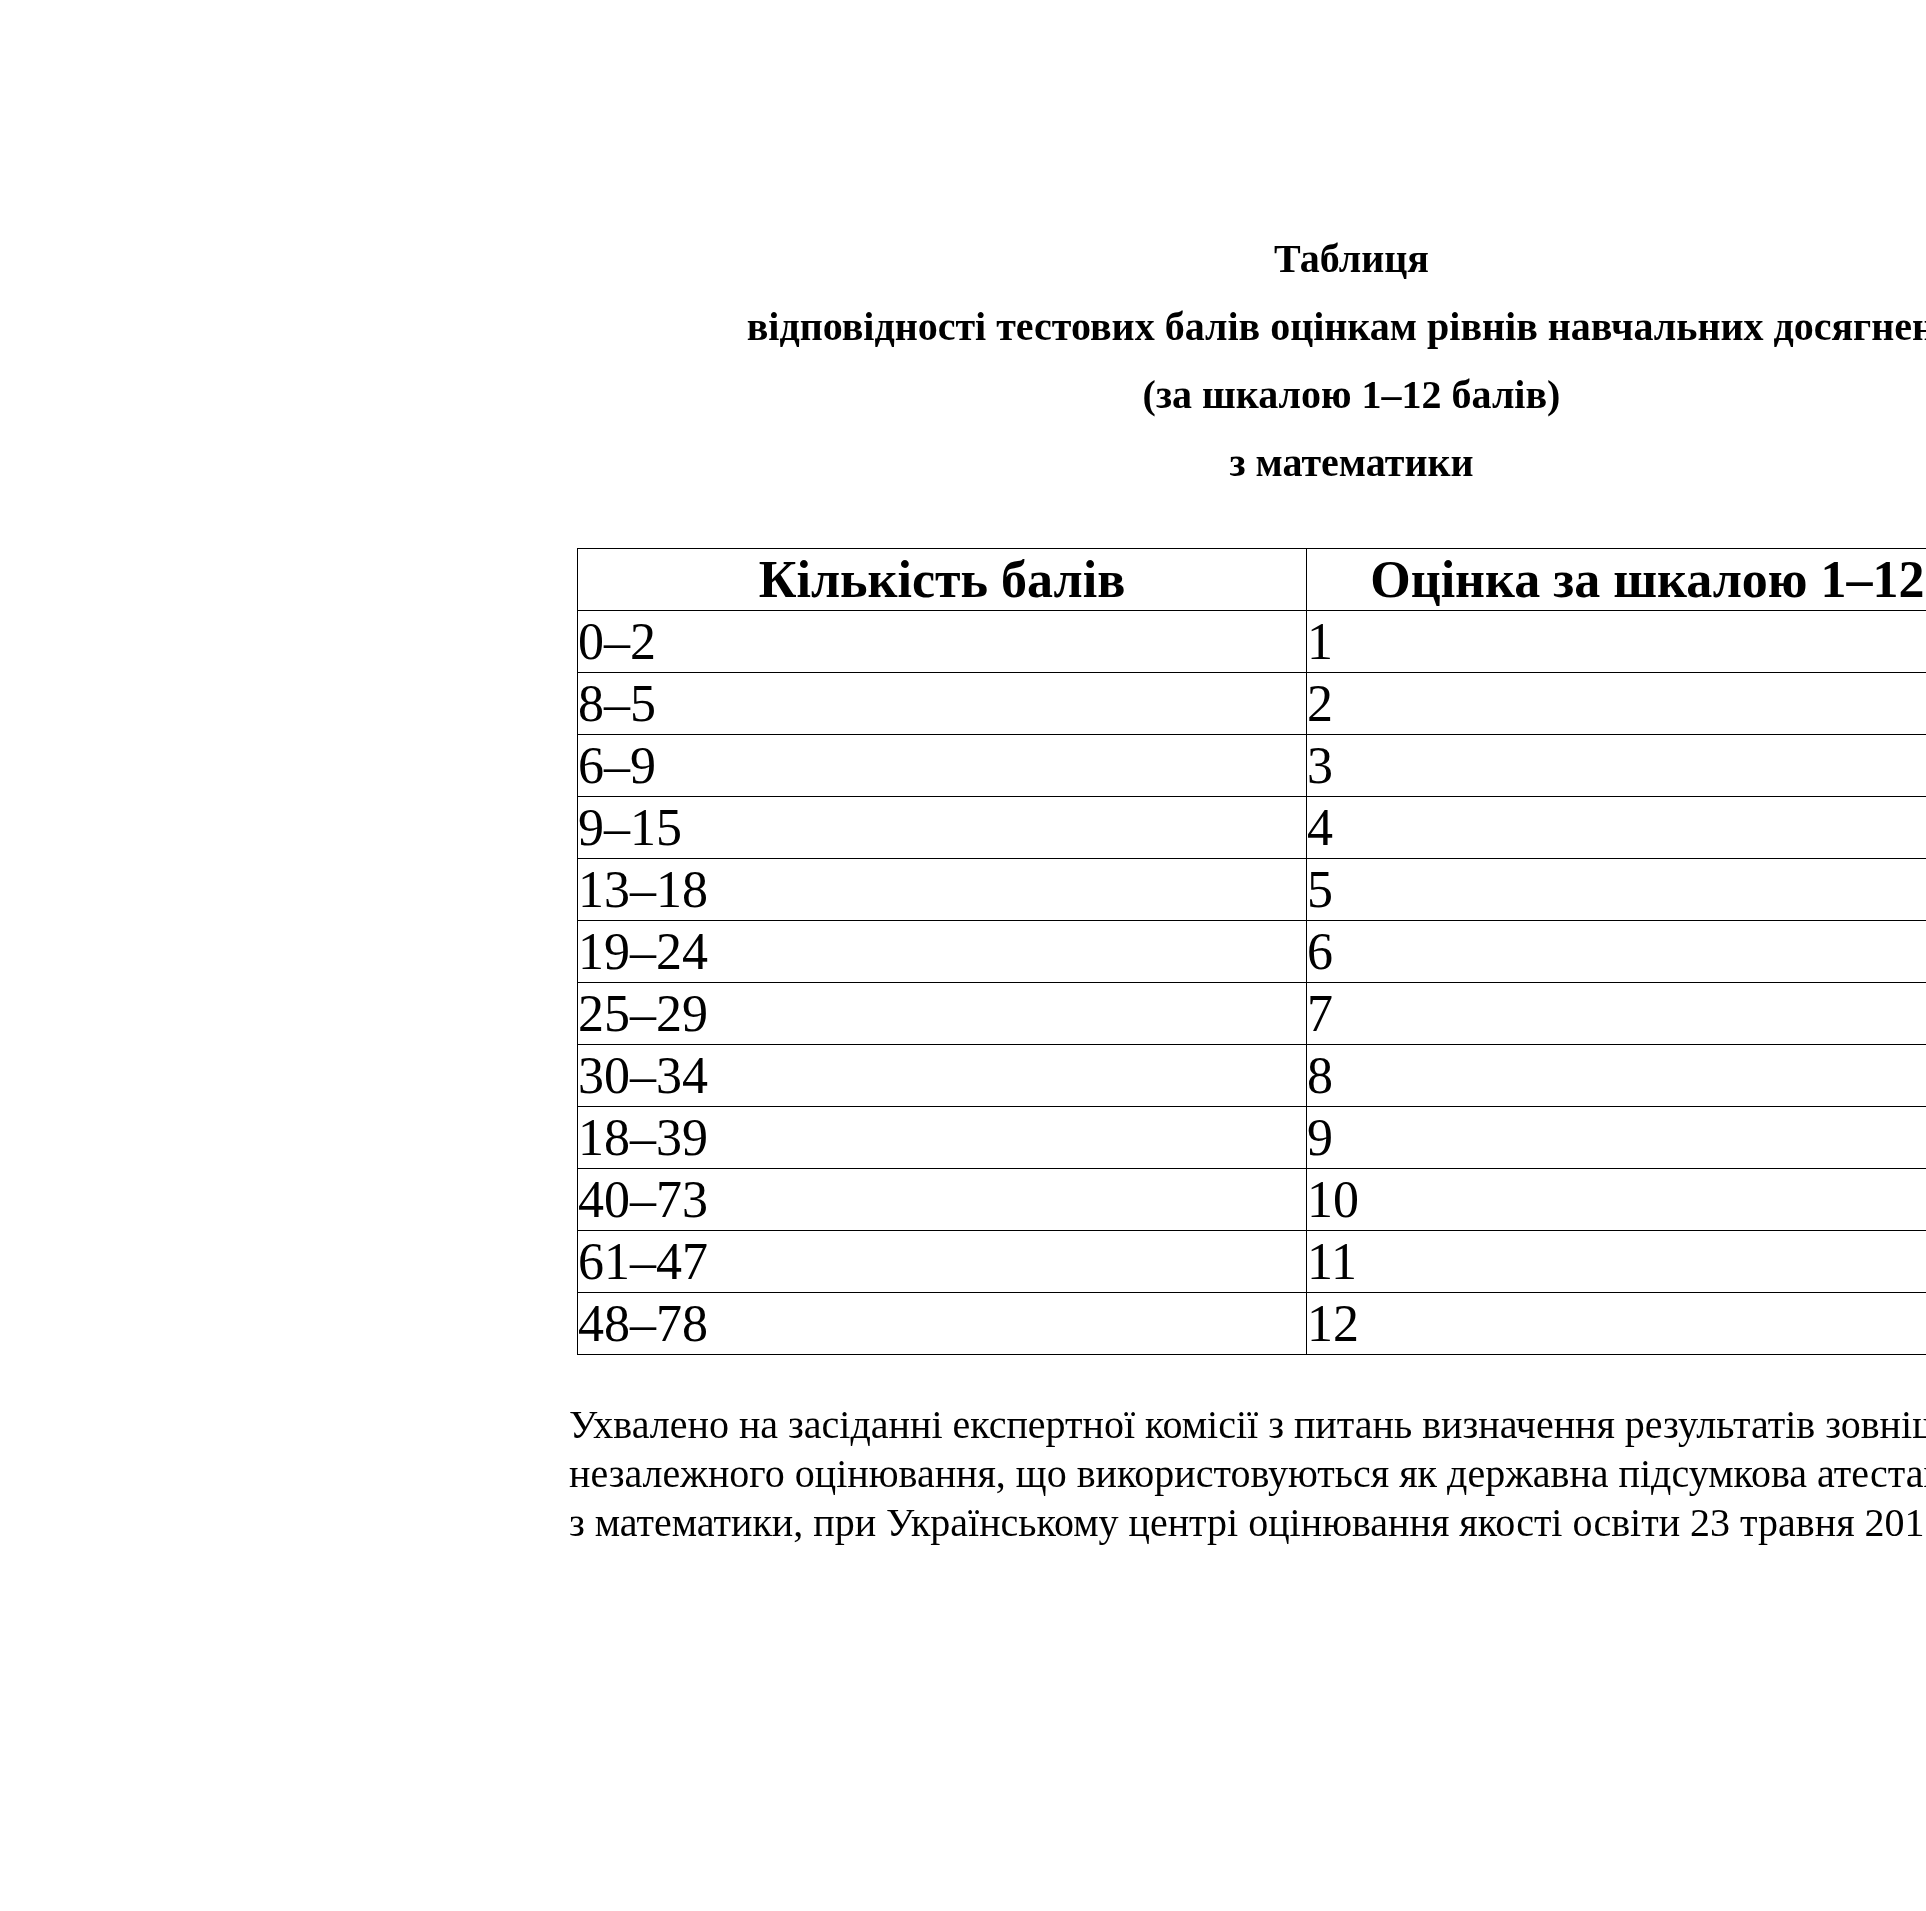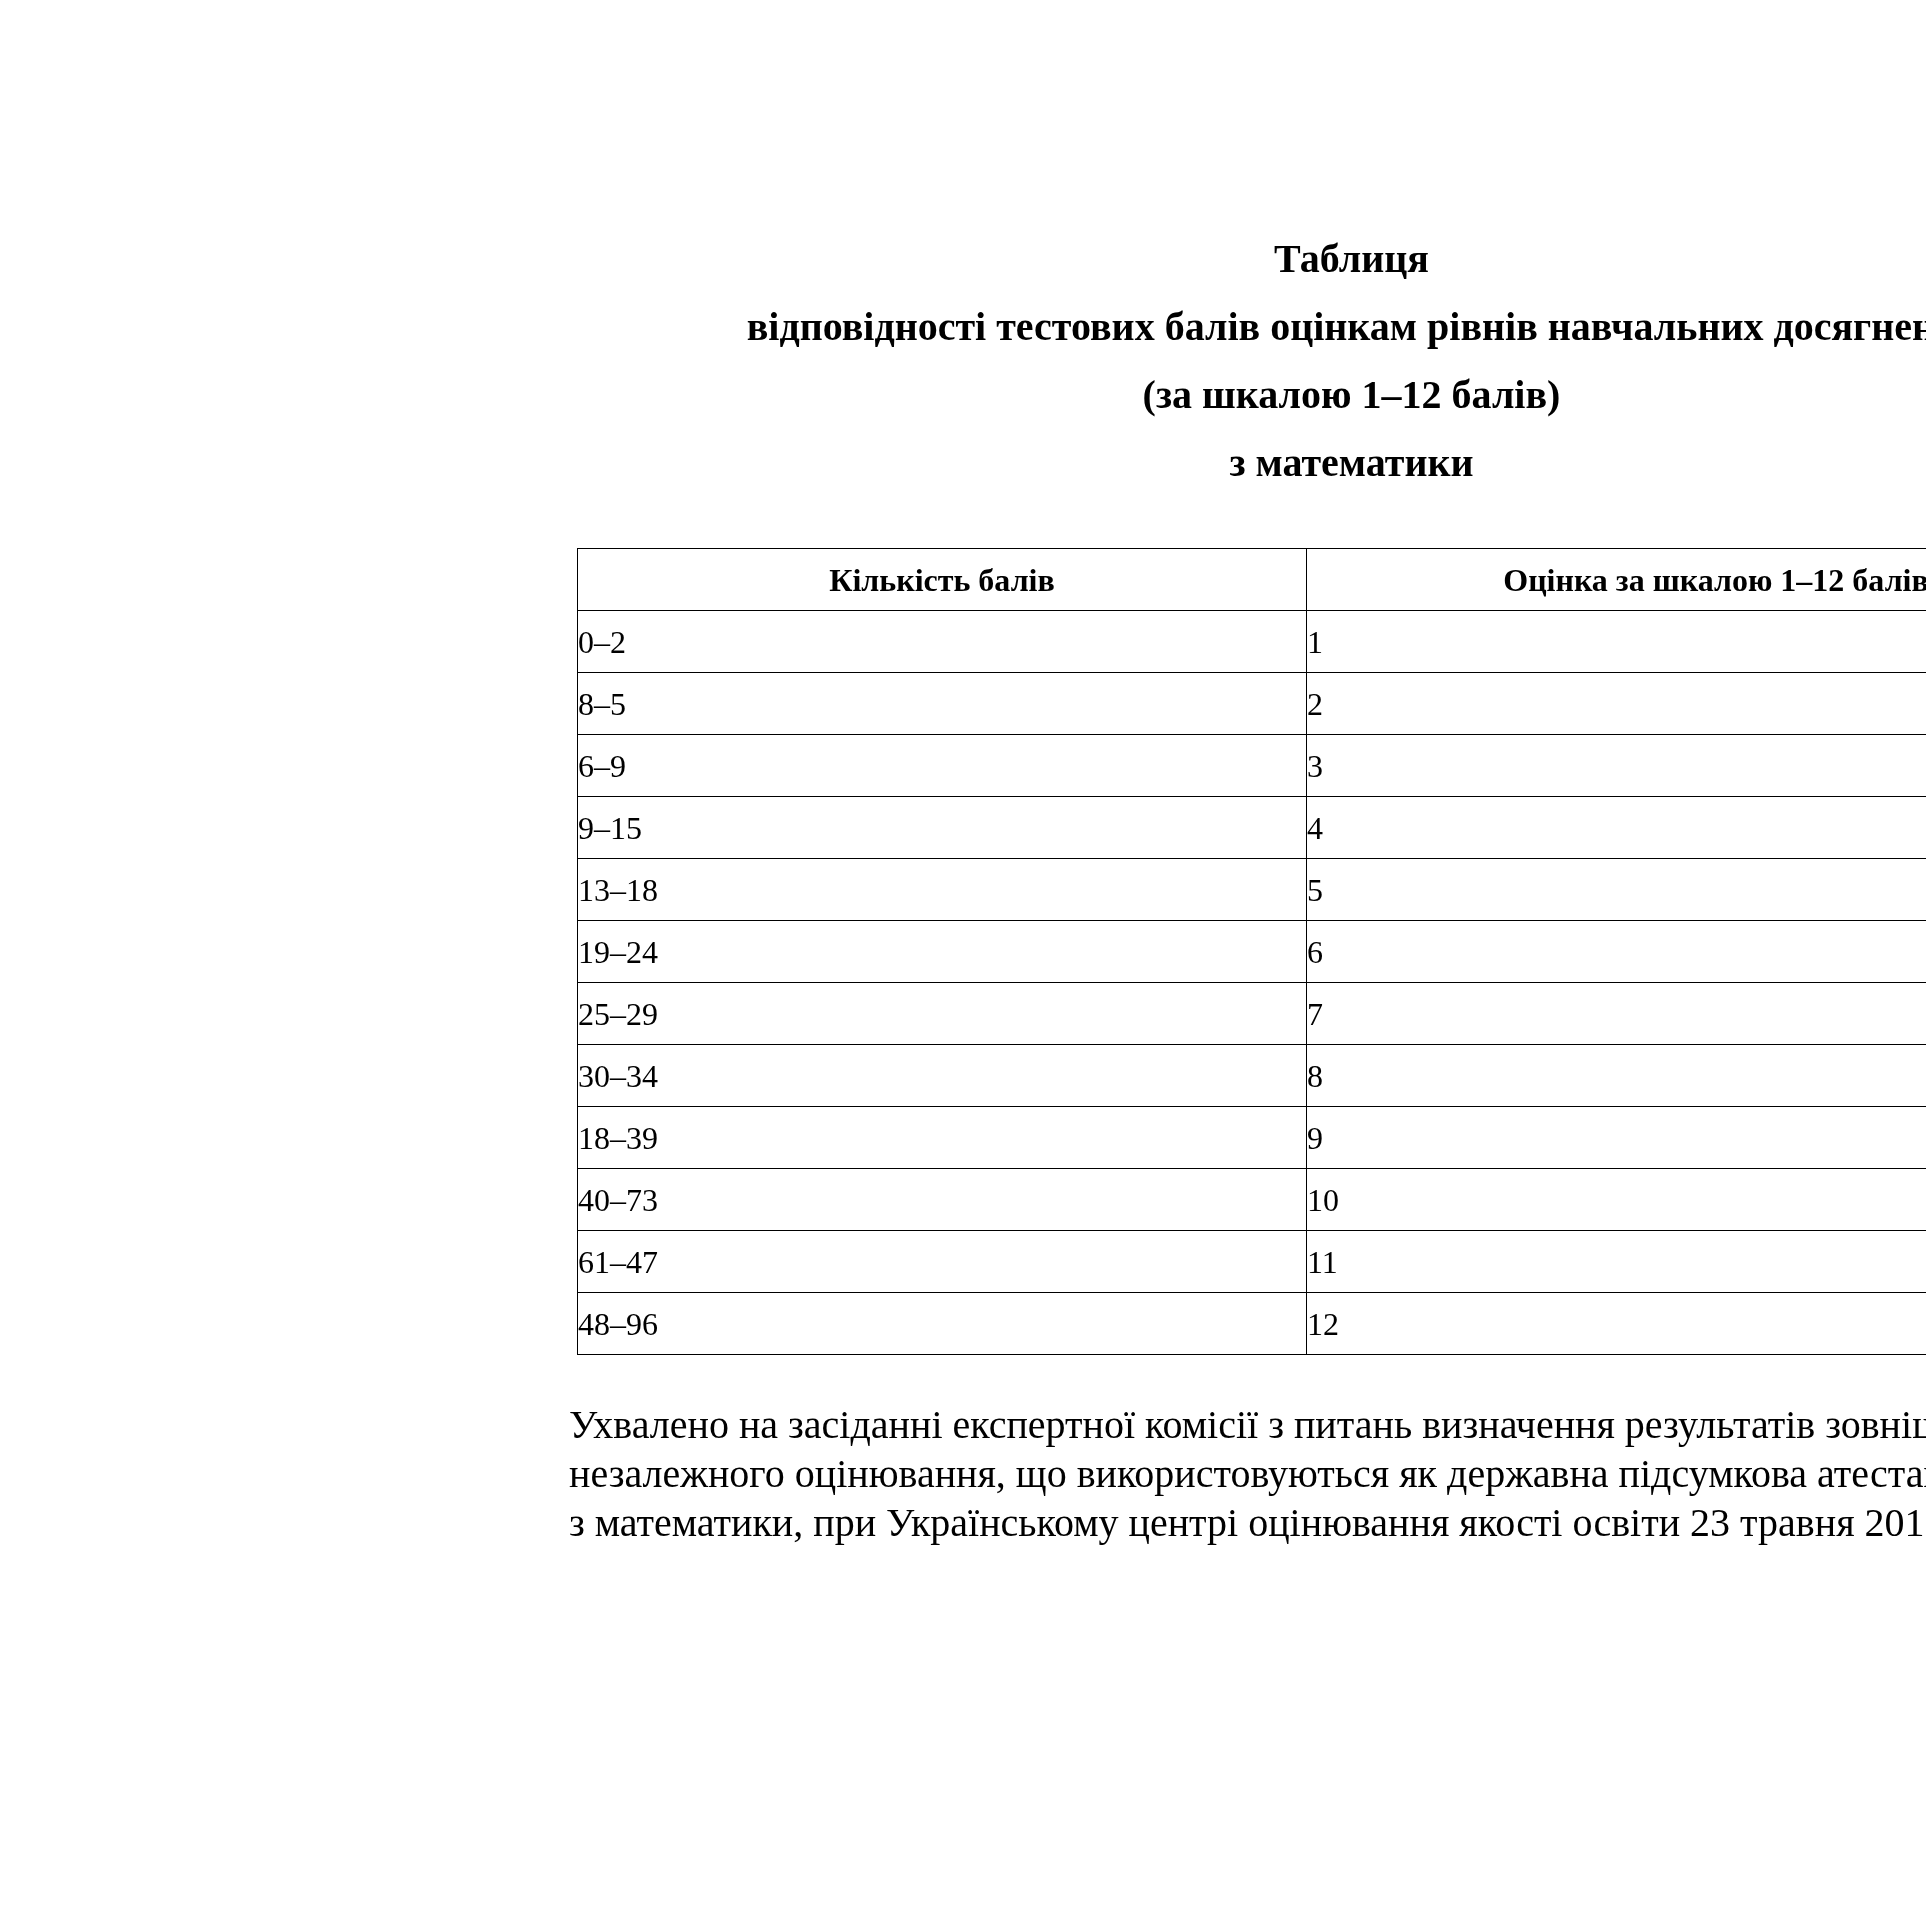--- a/index.html
+++ b/index.html
@@ -3,21 +3,21 @@
 <meta charset="utf-8">
 <style>
   html, body { margin:0; padding:0; background:#ffffff; }
   body { width:2703px; height:1911px; position:relative; overflow:hidden;
          font-family:"Liberation Serif", "DejaVu Serif", serif; color:#000; }
   .title-block { position:absolute; left:0; top:225px; width:2703px; text-align:center; }
   .title-line { font-weight:bold; font-size:40px; line-height:68px; height:68px; }
   table.grades { position:absolute; left:577px; top:548px; width:1548px;
                  border-collapse:collapse; table-layout:fixed; }
   table.grades td, table.grades th { border:1.9px solid #000; height:61px; padding:0;
-                 vertical-align:middle; font-size:32px; line-height:1; }
+                 vertical-align:middle; font-size:52px; line-height:1; }
   table.grades th { font-weight:bold; }
   table.grades col.c1 { width:729px; }
   table.grades col.c2 { width:819px; }
   td.range { font-weight:normal; }
   td.grade { font-weight:normal; }
   .footer { position:absolute; left:569px; top:1400px; width:1579px; font-size:40px; line-height:49px; }
   .footer div { white-space:nowrap; }
 </style>
 </head>
 <body>
@@ -79,21 +79,21 @@
       </tr>
     <tr>
         <td class="range">40–73</td>
         <td class="grade">10</td>
       </tr>
     <tr>
         <td class="range">61–47</td>
         <td class="grade">11</td>
       </tr>
     <tr>
-        <td class="range">48–96</td>
+        <td class="range">48–78</td>
         <td class="grade">12</td>
       </tr>
   </tbody>
 </table>
 
 <div class="footer">
   <div>Ухвалено на засіданні експертної комісії з питань визначення результатів зовнішнього</div>
   <div>незалежного оцінювання, що використовуються як державна підсумкова атестація</div>
   <div>з математики, при Українському центрі оцінювання якості освіти 23 травня 2016 р.</div>
 </div>

